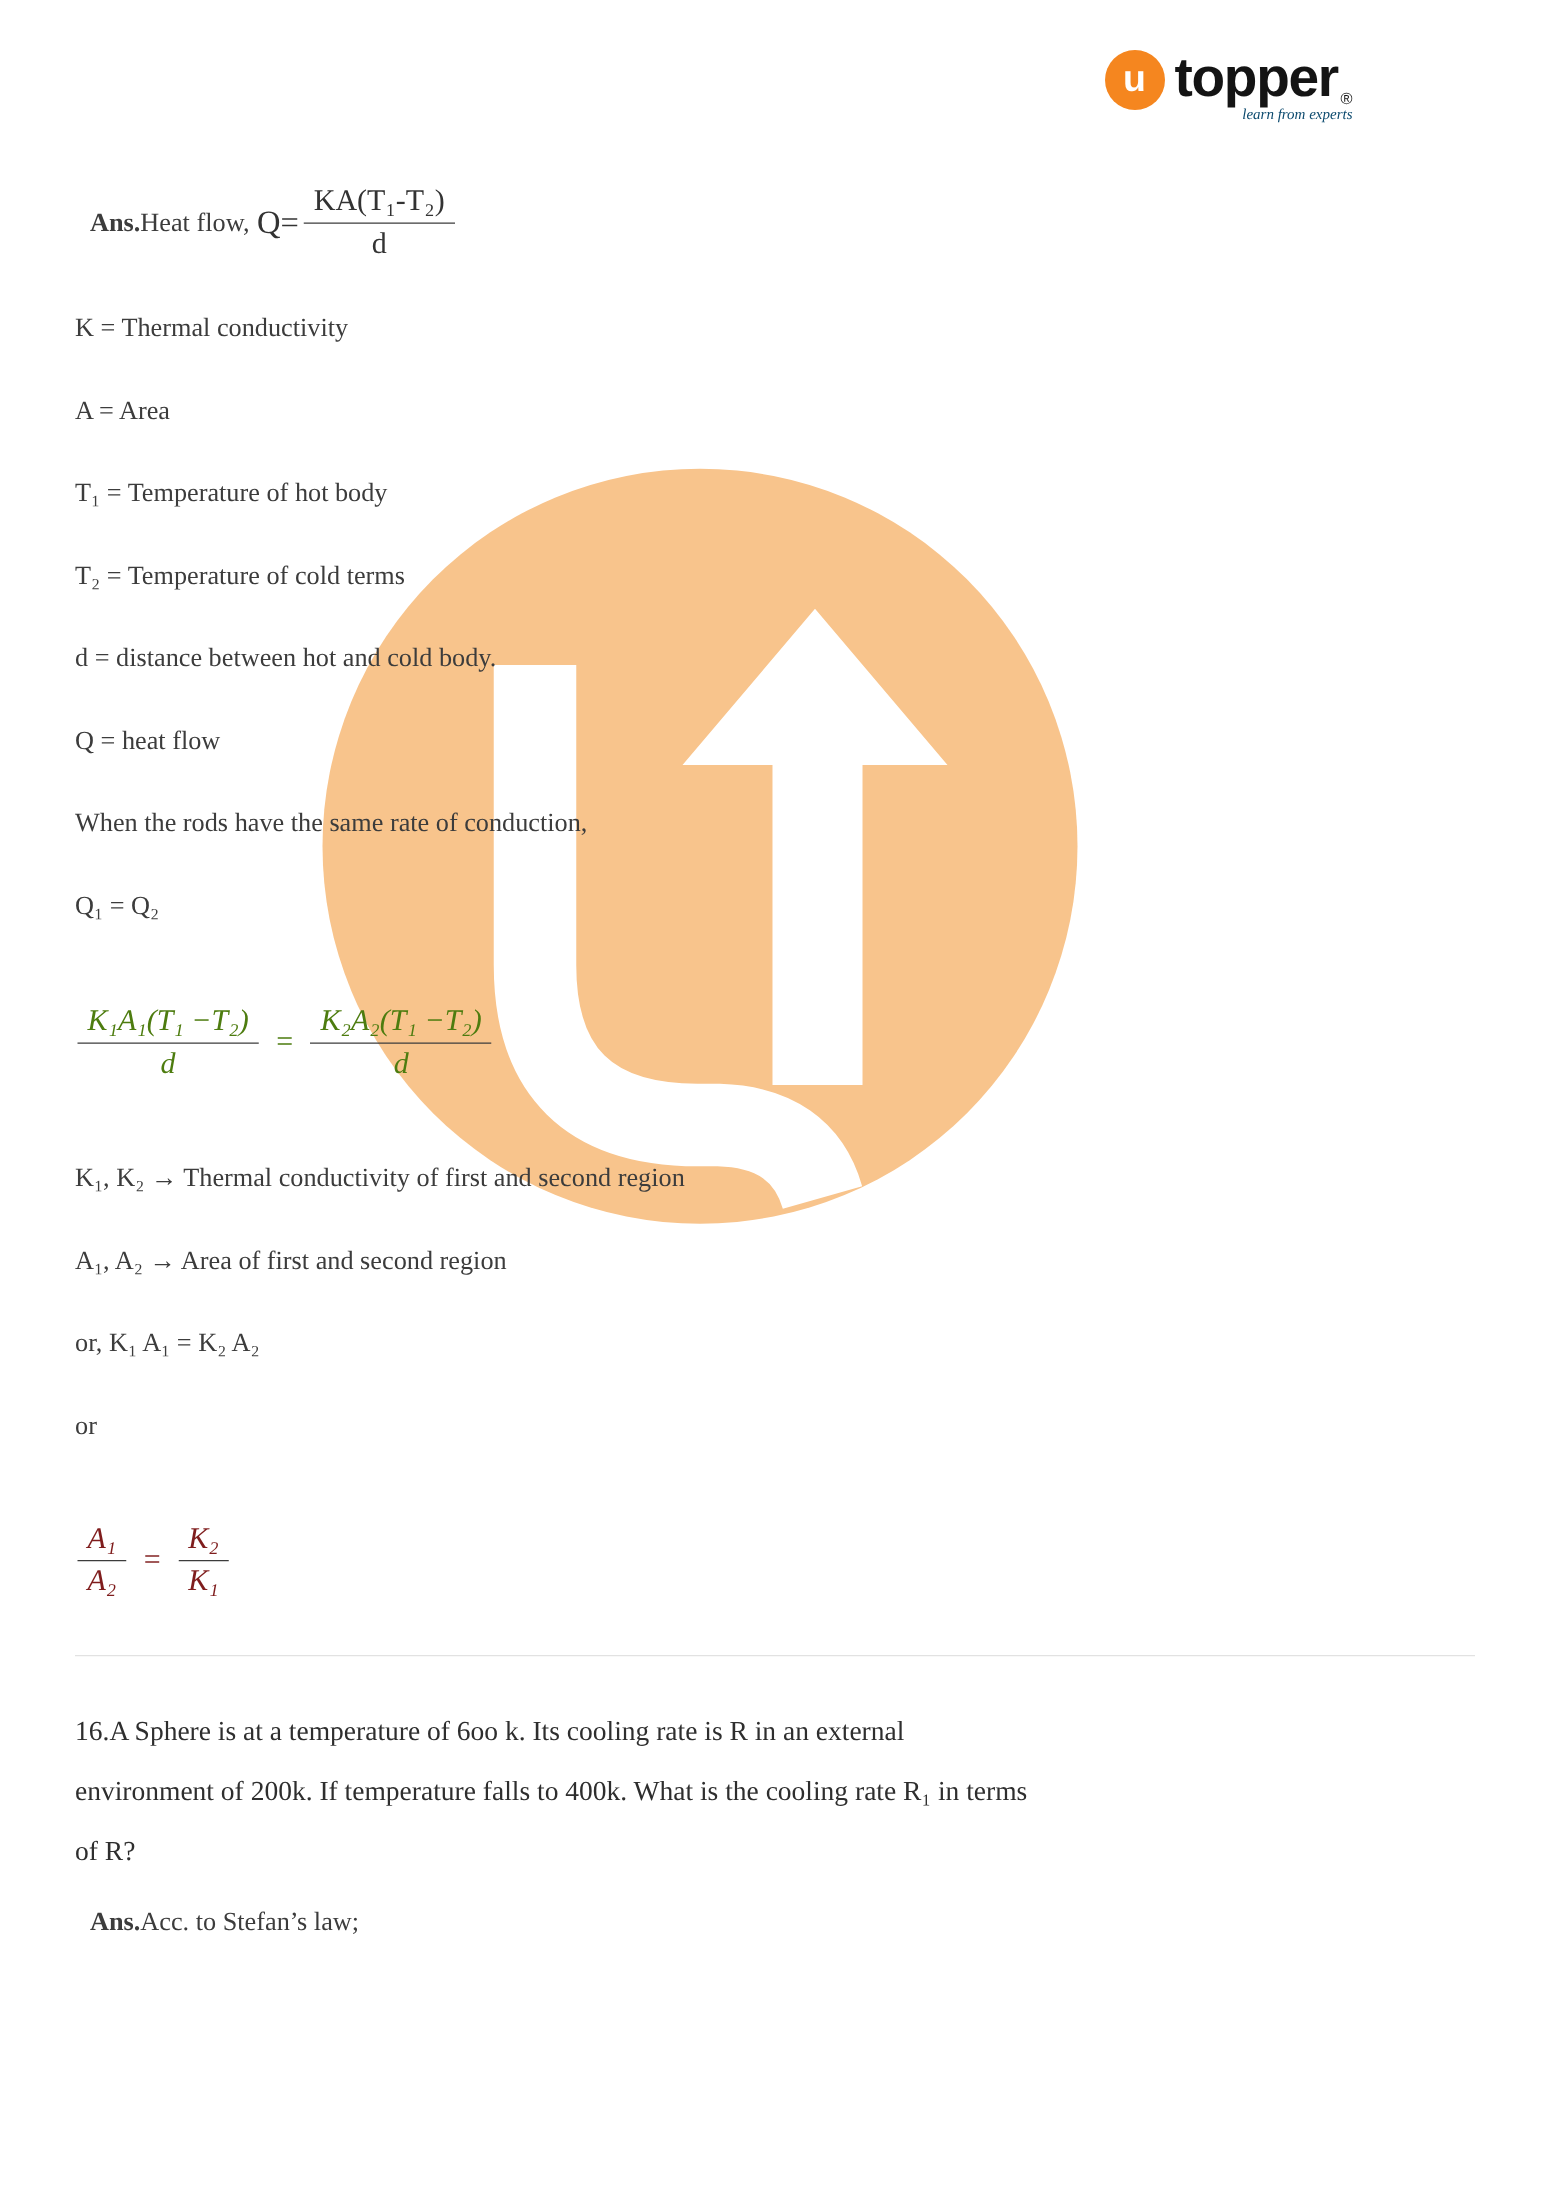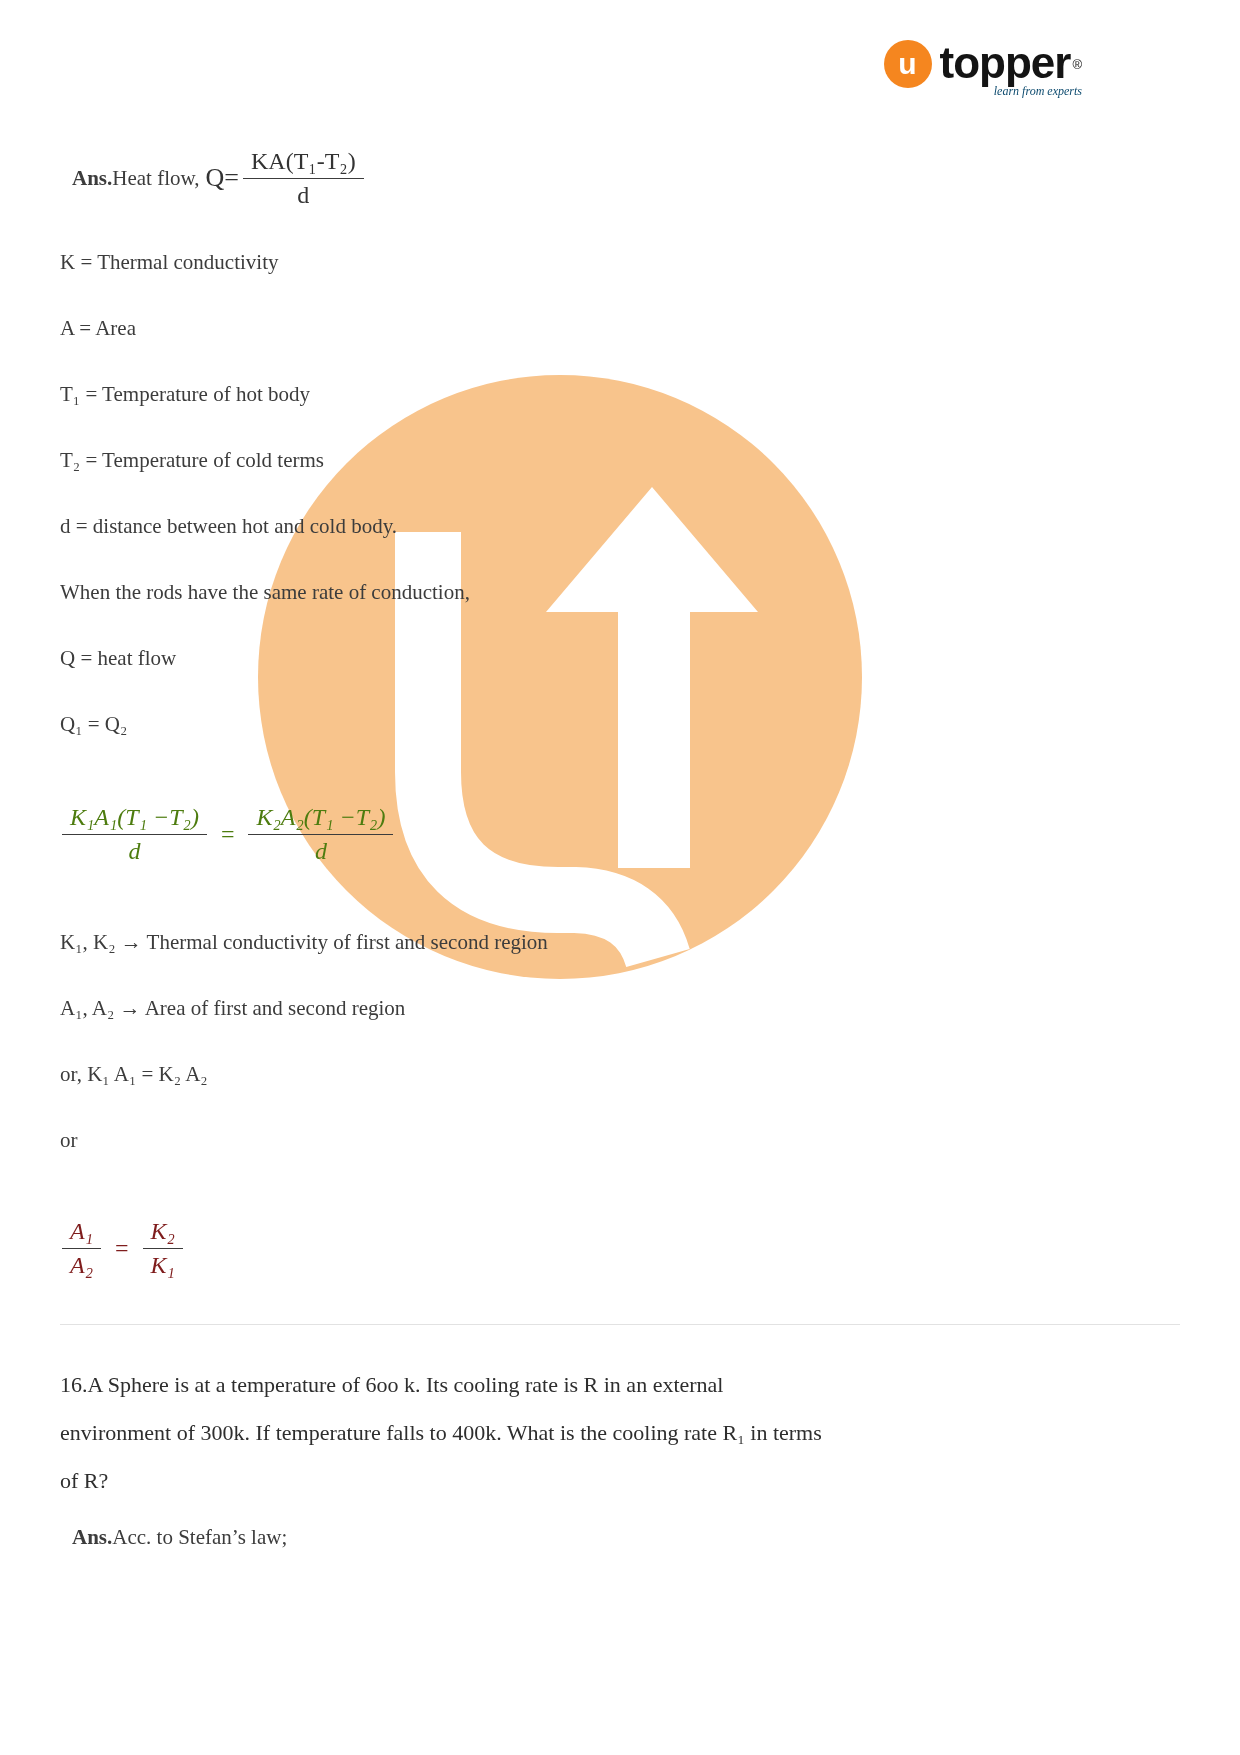--- a/index.html
+++ b/index.html
@@ -38,21 +38,21 @@
     background:#F5861F;
     color:#ffffff;
     display:flex;
     align-items:center;
     justify-content:center;
     font-weight:bold;
     font-size:30px;
     line-height:1;
   }
   .logo-textcol { display:flex; flex-direction:column; align-items:flex-end; }
-  .logo-toprow { display:flex; align-items:center; }
+  .logo-toprow { display:flex; align-items:flex-end; }
   .brand {
     font-weight:bold;
     font-size:44px;
     line-height:1.05;
     letter-spacing:-1px;
     color:#141414;
   }
   .reg { font-size:13px; color:#141414; margin-top:2px; margin-left:2px; }
   .tagline {
     font-family:"Liberation Serif",serif;
@@ -174,22 +174,22 @@
           <span class="den">d</span>
         </span>
       </span>
     </div>
 
     <p class="def">K = Thermal conductivity</p>
     <p class="def">A = Area</p>
     <p class="def">T₁ = Temperature of hot body</p>
     <p class="def">T₂ = Temperature of cold terms</p>
     <p class="def">d = distance between hot and cold body.</p>
+    <p class="def">Q = heat flow</p>
     <p class="def">When the rods have the same rate of conduction,</p>
-    <p class="def">Q = heat flow</p>
     <p class="def">Q₁ = Q₂</p>
 
     <div>
       <span class="eq2">
         <span class="frac">
           <span class="num">K₁A₁(T₁ −T₂)</span>
           <span class="den">d</span>
         </span>
         <span class="eqsign">=</span>
         <span class="frac">
@@ -215,21 +215,21 @@
           <span class="num">K₂</span>
           <span class="den">K₁</span>
         </span>
       </span>
     </div>
 
     <hr class="divider">
 
     <div class="question">
       <div class="qline">16.A Sphere is at a temperature of 6oo k. Its cooling rate is R in an external</div>
-      <div class="qline">environment of 300k. If temperature falls to 400k. What is the cooling rate R₁ in terms</div>
+      <div class="qline">environment of 200k. If temperature falls to 400k. What is the cooling rate R₁ in terms</div>
       <div class="qline">of R?</div>
     </div>
 
     <p class="ans2">
       <span class="bold">Ans.</span><span>Acc. to Stefan’s law;</span>
     </p>
 
   </main>
 </div>
 

